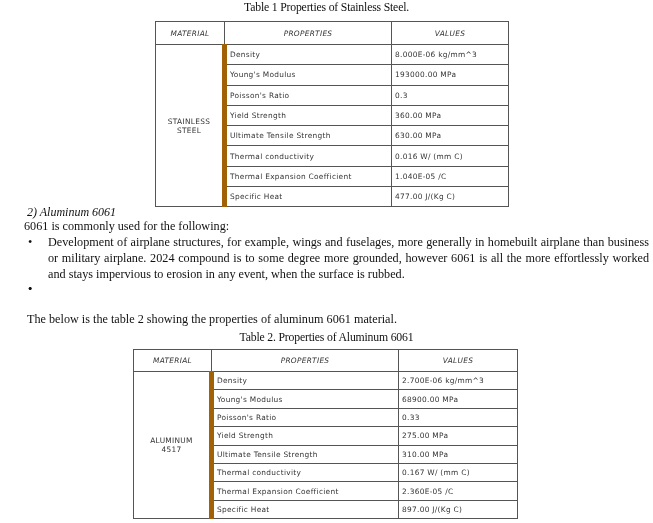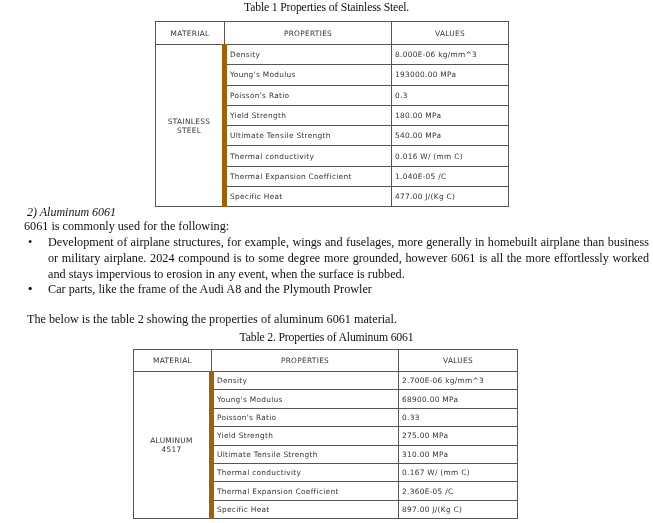--- a/index.html
+++ b/index.html
@@ -13,21 +13,21 @@
     }
     table.props {
       position: absolute; border-collapse: collapse;
       font-family: "DejaVu Sans", "Liberation Sans", sans-serif;
       font-size: 7.4px; color: #333;
     }
     table.props td, table.props th {
       border: 1px solid #555; padding: 0 0 0 3px; font-weight: normal;
       white-space: nowrap; letter-spacing: 0.3px;
     }
-    table.props th { text-align: center; padding: 0; color: #333; }
+    table.props th { text-align: center; padding: 0; color: #333; font-style: italic; }
     table.props td.mat { text-align: center; vertical-align: middle; padding: 0; border-right: 5px solid #a16207; }
     #t1 { left: 155px; top: 21px; width: 354px; }
     #t1 th { height: 22px; }
     #t1 td { height: 19.3px; }
     #t1 .c1 { width: 68px; } #t1 .c2 { width: 166px; } #t1 .c3 { width: 116px; }
 
     #t2 { left: 133px; top: 349px; width: 385px; }
     #t2 th { height: 21px; }
     #t2 td { height: 17.4px; }
     #t2 .c1 { width: 77px; } #t2 .c2 { width: 186px; } #t2 .c3 { width: 118px; }
@@ -66,25 +66,25 @@
     <tr>
       <td>Young's Modulus</td>
       <td>193000.00 MPa</td>
     </tr>
     <tr>
       <td>Poisson's Ratio</td>
       <td>0.3</td>
     </tr>
     <tr>
       <td>Yield Strength</td>
-      <td>180.00 MPa</td>
+      <td>360.00 MPa</td>
     </tr>
     <tr>
       <td>Ultimate Tensile Strength</td>
-      <td>540.00 MPa</td>
+      <td>630.00 MPa</td>
     </tr>
     <tr>
       <td>Thermal conductivity</td>
       <td>0.016 W/ (mm C)</td>
     </tr>
     <tr>
       <td>Thermal Expansion Coefficient</td>
       <td>1.040E-05 /C</td>
     </tr>
     <tr>
@@ -100,21 +100,20 @@
 <ul class="bullets">
   <li>
     <span class="bullet">•</span>
     <span>Development of airplane structures, for example, wings and fuselages, more generally in homebuilt airplane than business or military airplane. 2024 compound is to some degree more grounded, however 6061 is all the more effortlessly worked and stays impervious to erosion in any event, when the surface is rubbed.</span>
   </li>
   <li>
     <span class="bullet">•</span>
   </li>
   <li>
     <span class="bullet">•</span>
-    <span>Car parts, like the frame of the Audi A8 and the Plymouth Prowler</span>
   </li>
 </ul>
 
 <div class="closing">The below is the table 2 showing the properties of aluminum 6061 material.</div>
 
 <div class="caption" style="top:330px;">Table 2. Properties of Aluminum 6061</div>
 
 <table class="props" id="t2">
   <thead>
     <tr>

